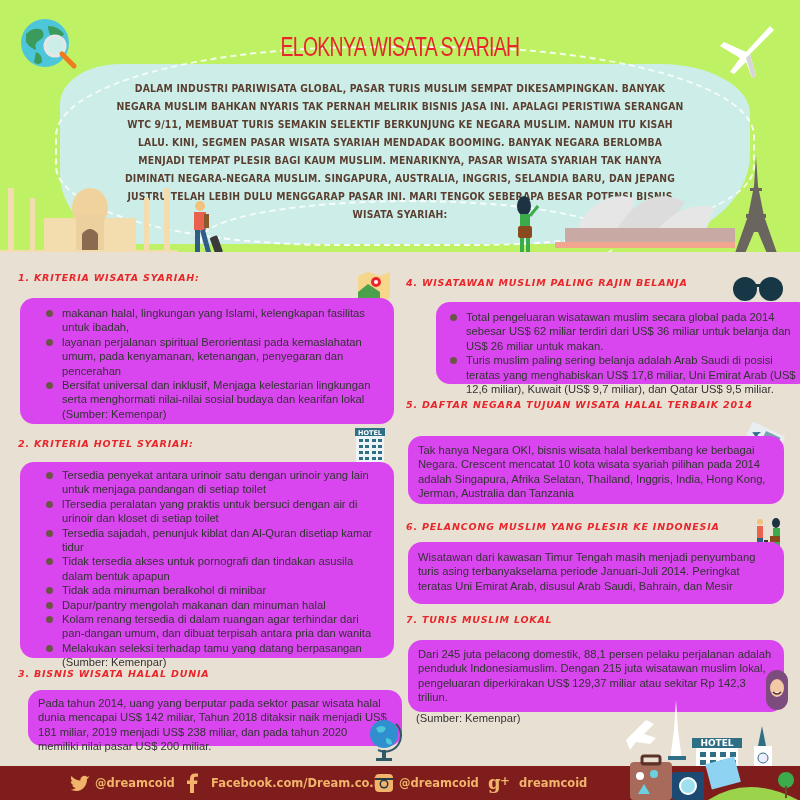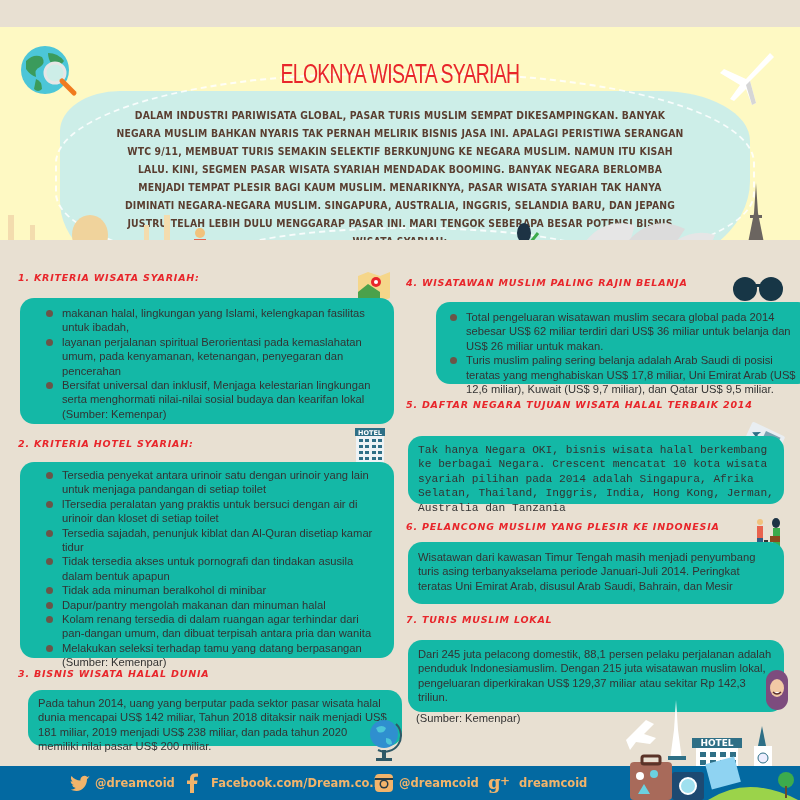--- a/index.html
+++ b/index.html
@@ -1,31 +1,31 @@
 <!DOCTYPE html>
 <html><head>
 <meta charset="utf-8">
 <style>
   * { box-sizing: border-box; margin: 0; padding: 0; }
   body { width: 800px; height: 800px; overflow: hidden; background: #e8e0d2; font-family: "Liberation Sans", sans-serif; position: relative; }
-  .hero { position: absolute; left: 0; top: 0; width: 800px; height: 213px; background: #fef9c3; overflow: hidden; margin-top: 27px; }
+  .hero { position: absolute; left: 0; top: 0; width: 800px; height: 252px; background: #bef264; overflow: hidden; }
   .cloud { position: absolute; left: 60px; top: 64px; width: 690px; height: 180px; background: #cdeee8; border-radius: 60px 90px 120px 80px / 40px 50px 90px 70px; }
   .dash-path { position: absolute; border: 2px dashed rgba(255,255,255,0.85); border-radius: 50%; }
   .title { position: absolute; left: 0; top: 32px; width: 800px; text-align: center; font-family: "Liberation Sans Narrow", "Liberation Sans", sans-serif; font-size: 27px; color: #e8262b; letter-spacing: -1px; transform: scaleX(0.72); font-weight: normal; }
   .intro { position: absolute; left: 95px; top: 80px; width: 610px; text-align: center; font-family: "DejaVu Sans", sans-serif; font-size: 10px; line-height: 18px; color: #5a3e30; text-transform: uppercase; letter-spacing: 0.2px; font-weight: bold; transform: scaleX(0.93); transform-origin: center top; }
 
   .section-title { position: absolute; font-family: "DejaVu Sans", sans-serif; font-weight: bold; font-style: italic; font-size: 9.5px; color: #e8262b; text-transform: uppercase; letter-spacing: 0.8px; }
-  .box { position: absolute; background: #14b8a6; border-radius: 14px; font-size: 11.2px; line-height: 14.4px; color: #333; }
+  .box { position: absolute; background: #d946ef; border-radius: 14px; font-size: 11.2px; line-height: 14.4px; color: #333; }
   .box ul { list-style: none; }
   .box li { position: relative; padding-left: 20px; }
   .box li::before { content: ""; position: absolute; left: 4px; top: 4px; width: 7px; height: 7px; border-radius: 50%; background: #6b5548; }
   .src { padding-left: 20px; }
   .para { padding: 0; }
 
-  .footer { position: absolute; left: 0; top: 766px; width: 800px; height: 34px; background: #0369a1; }
+  .footer { position: absolute; left: 0; top: 766px; width: 800px; height: 34px; background: #7f1d1d; }
   .footer-item { position: absolute; top: 0; height: 34px; display: flex; align-items: center; color: #f2b46b; font-weight: bold; font-size: 11.5px; font-family: "DejaVu Sans", sans-serif; }
   .footer-item svg { margin-right: 5px; }
 
   .ico { position: absolute; }
 </style>
 </head>
 <body>
 
 <div class="hero">
   <div class="cloud"></div>
@@ -174,21 +174,21 @@
 </div>
 
 <div class="section-title" style="left:406px;top:399px;">5. Daftar Negara Tujuan Wisata Halal Terbaik 2014</div>
 <svg class="ico" style="left:742px;top:422px;" width="44" height="36" viewBox="0 0 44 36">
   <g transform="rotate(25 22 18)">
     <rect x="4" y="6" width="36" height="22" rx="2" fill="#e9eef2"></rect>
     <rect x="20" y="9" width="16" height="16" fill="#2e6f86" opacity="0.6"></rect>
     <path d="M8 16 l8 -4 l-2 4 l2 4z" fill="#2e6f86"></path>
   </g>
 </svg>
-<div class="box para" style="left:408px;top:436px;width:376px;height:68px;padding:7px 10px 0 10px;font-family:Liberation Mono, monospace;">
+<div class="box para" style="left:408px;top:436px;width:376px;height:68px;padding:7px 10px 0 10px;">
   <div>Tak hanya Negara OKI, bisnis wisata halal berkembang ke berbagai Negara. Crescent mencatat 10 kota wisata syariah pilihan pada 2014 adalah Singapura, Afrika Selatan, Thailand, Inggris, India, Hong Kong, Jerman, Australia dan Tanzania</div>
 </div>
 
 <div class="section-title" style="left:406px;top:521px;">6. Pelancong Muslim yang Plesir ke Indonesia</div>
 <svg class="ico" style="left:752px;top:518px;" width="34" height="34" viewBox="0 0 34 34">
   <circle cx="8" cy="4" r="3" fill="#f1c27d"></circle>
   <rect x="5" y="8" width="6" height="12" fill="#e8624d"></rect>
   <rect x="5" y="20" width="6" height="12" fill="#2f5d86"></rect>
   <rect x="12" y="22" width="4" height="10" fill="#333"></rect>
   <ellipse cx="24" cy="5" rx="4" ry="5" fill="#1d3344"></ellipse>

